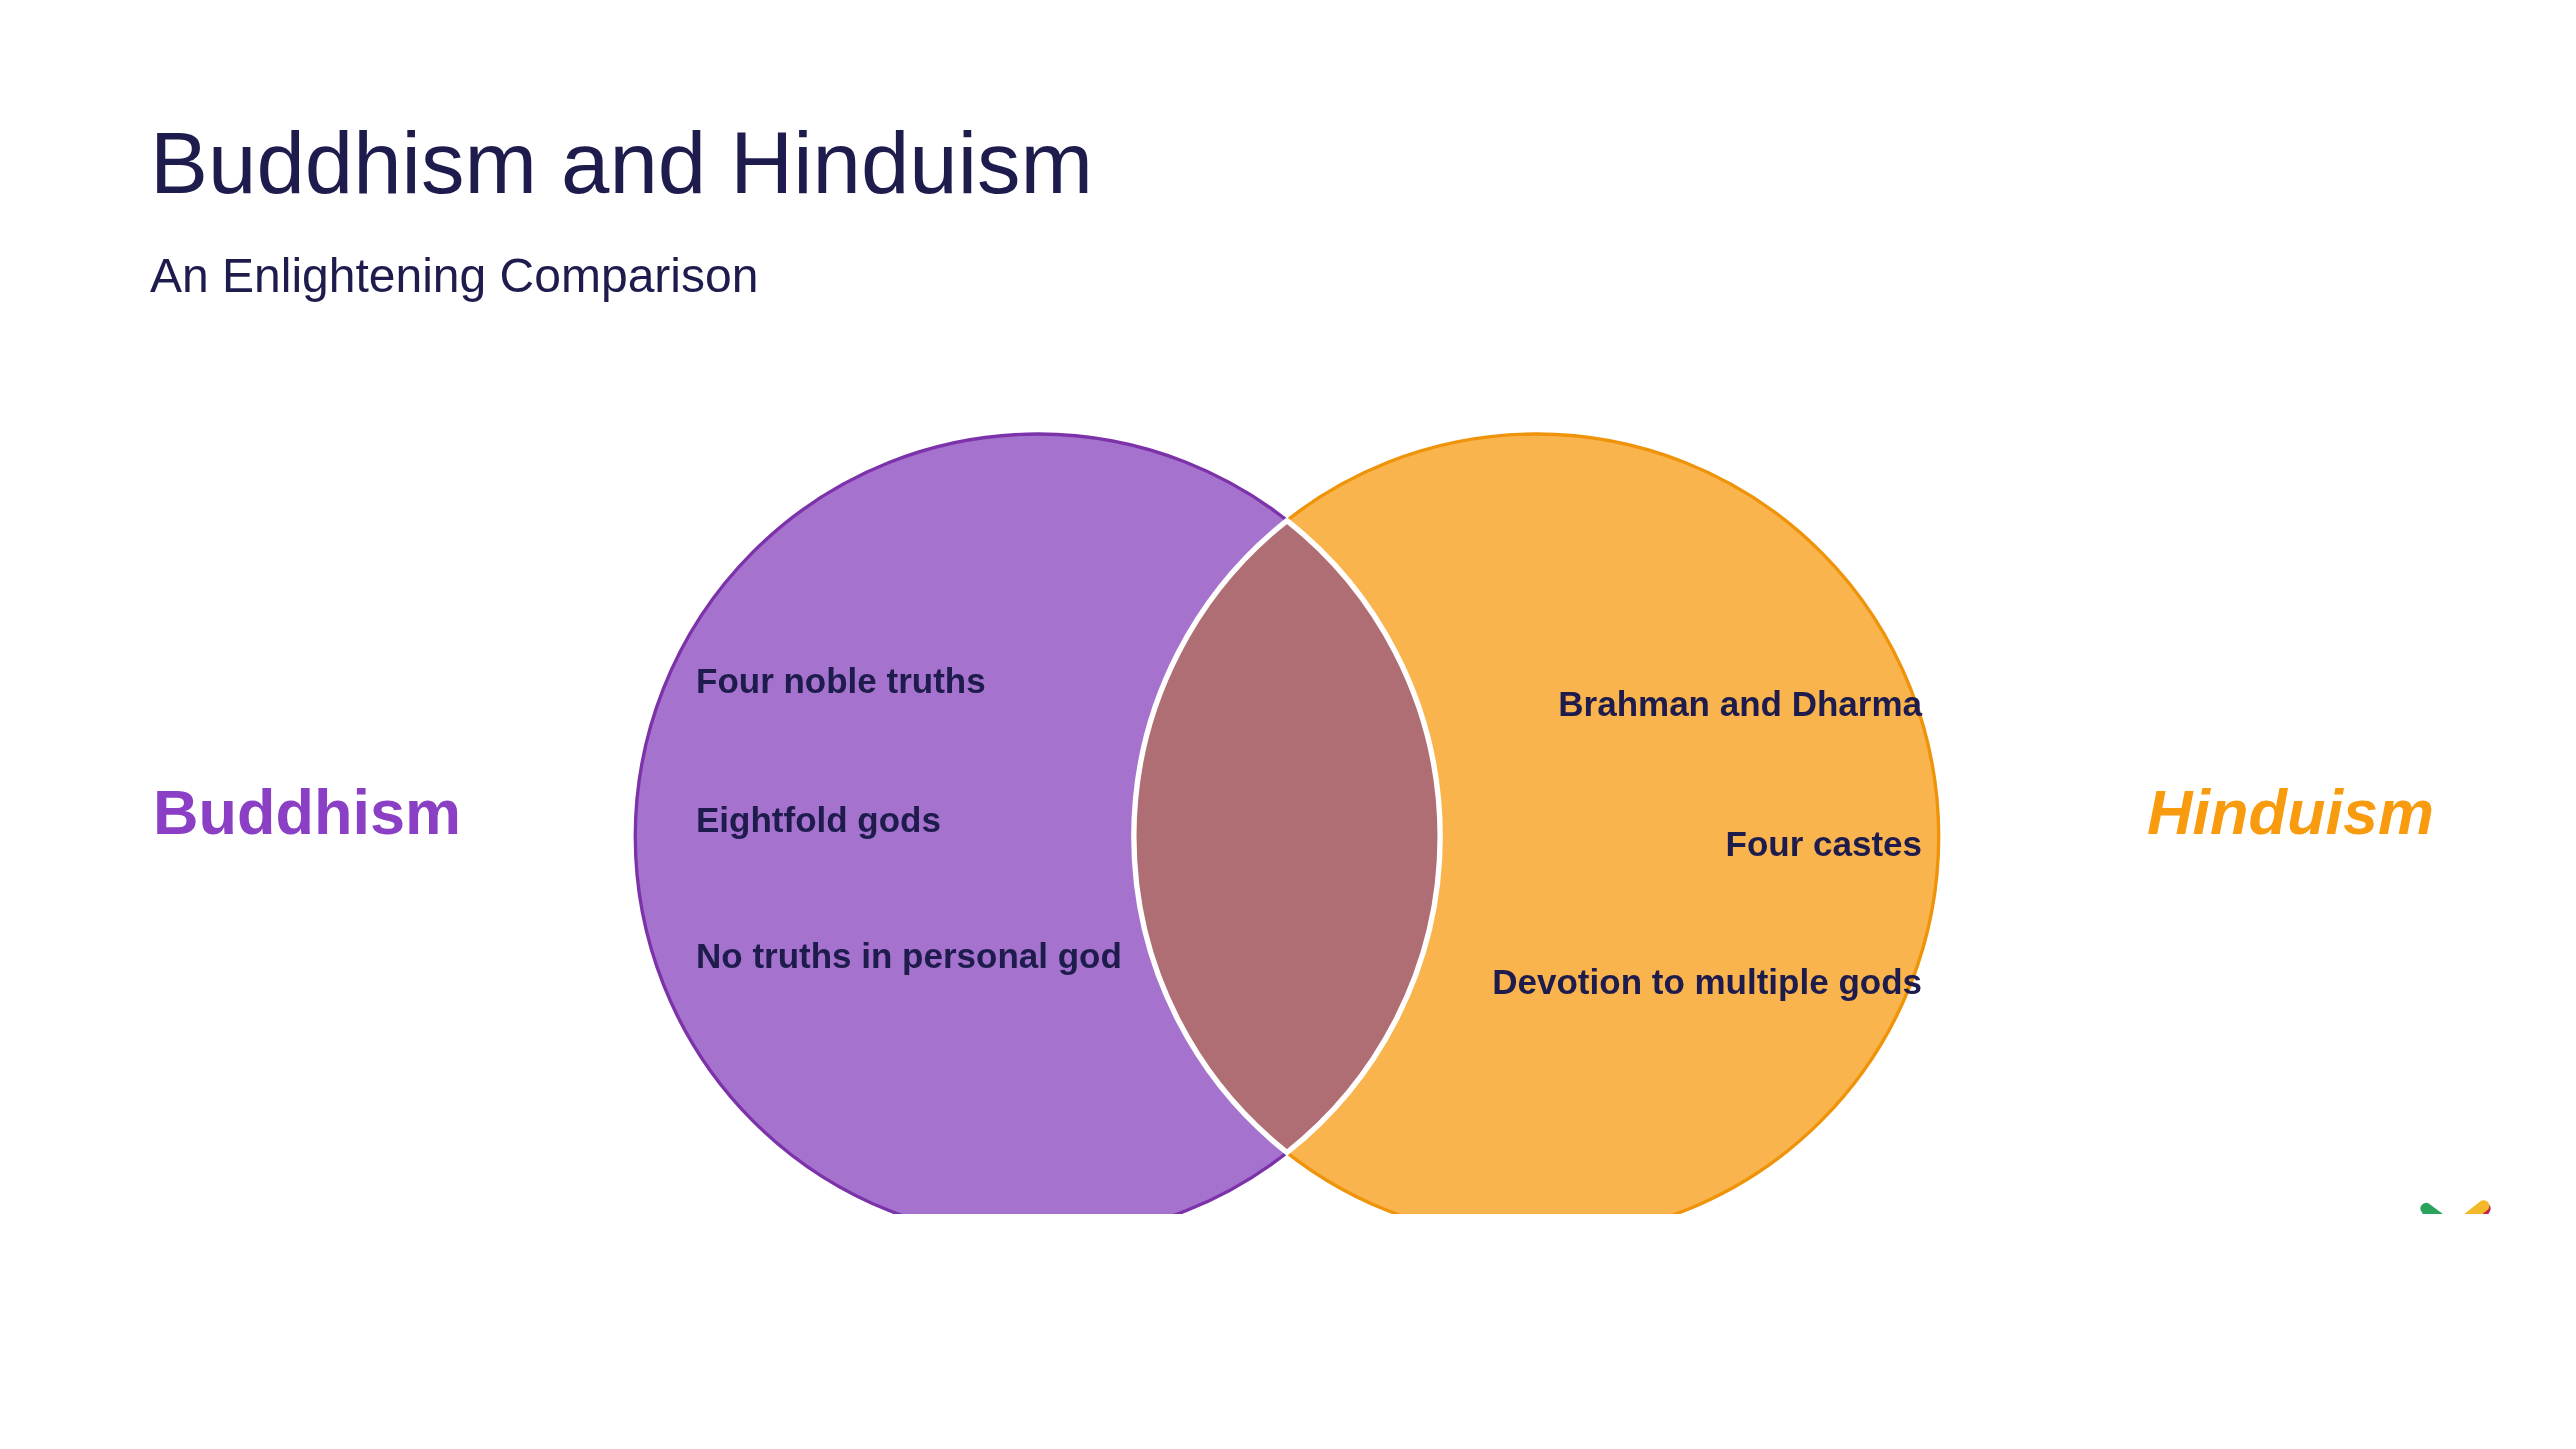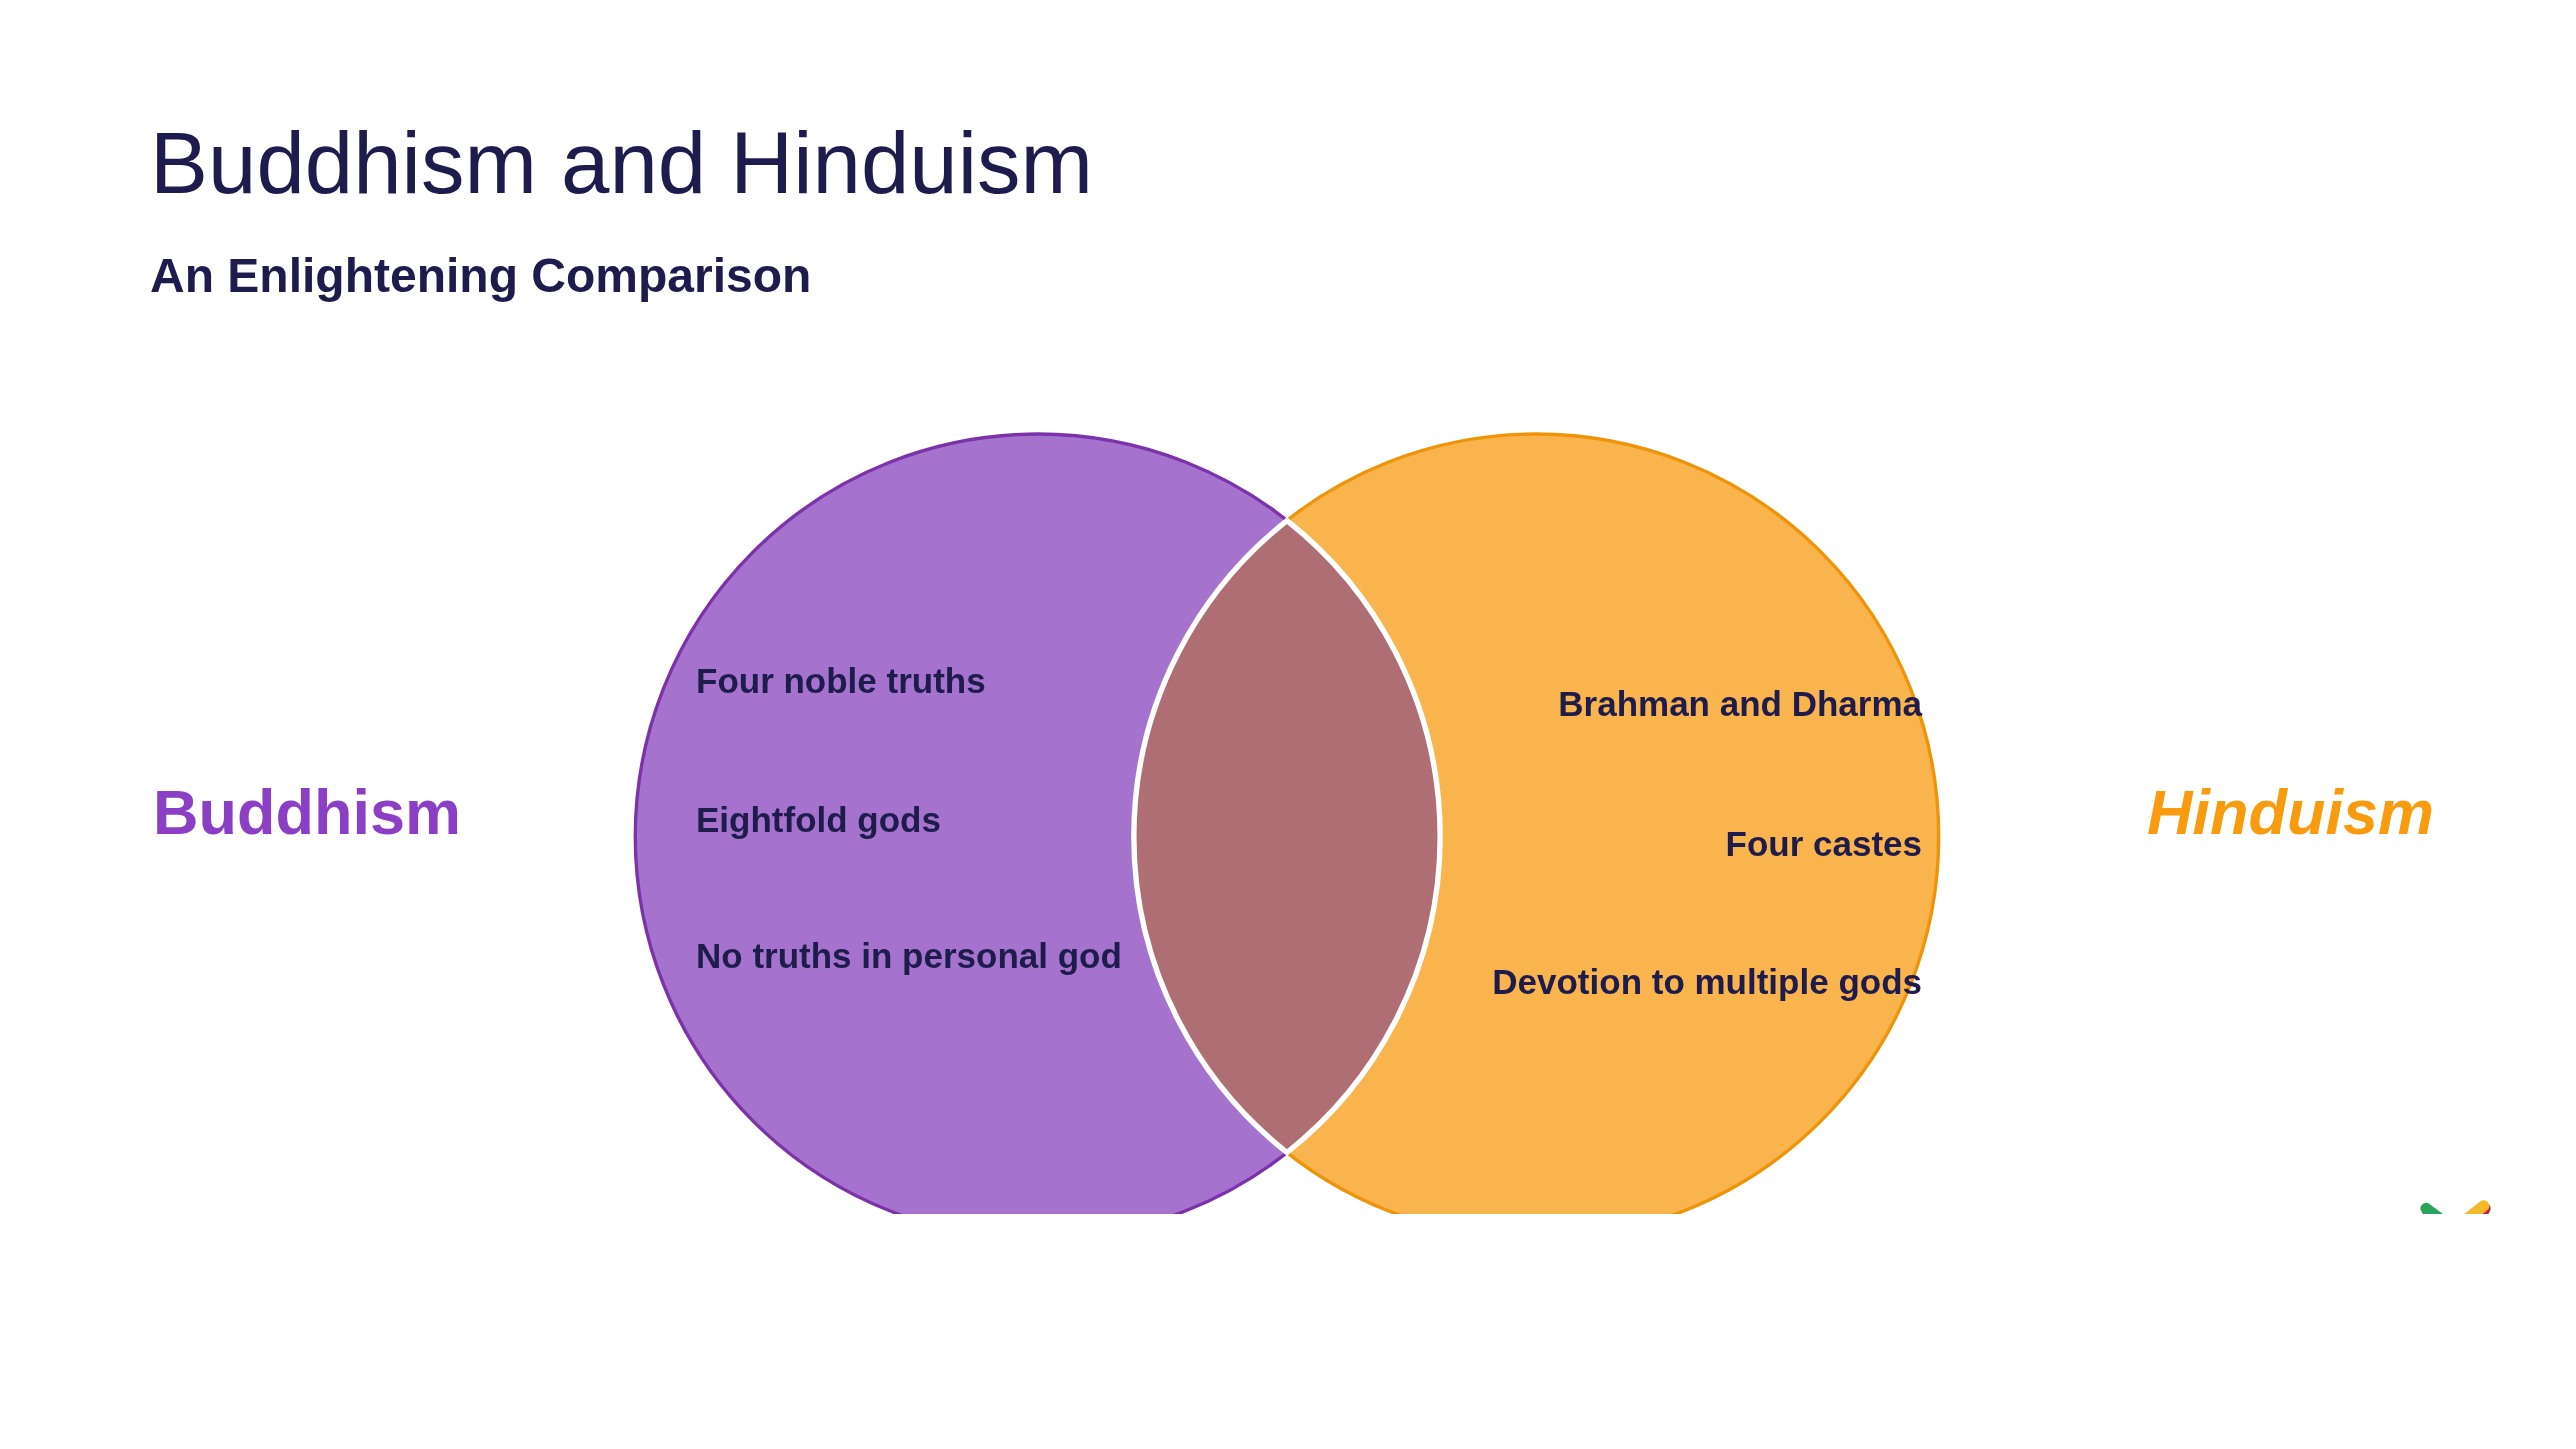--- a/index.html
+++ b/index.html
@@ -20,21 +20,21 @@
     font-weight: 400;
     line-height: 1.1;
     color: #1e1b4d;
     white-space: nowrap;
   }
   .page-subtitle {
     position: absolute;
     left: 150px;
     top: 250px;
     font-size: 48px;
-    font-weight: 700;
+    font-weight: 400;
     line-height: 1.1;
     color: #1e1b4d;
     white-space: nowrap;
   }
   .venn-svg {
     position: absolute;
     left: 0;
     top: 0;
     width: 2576px;
     height: 1449px;

